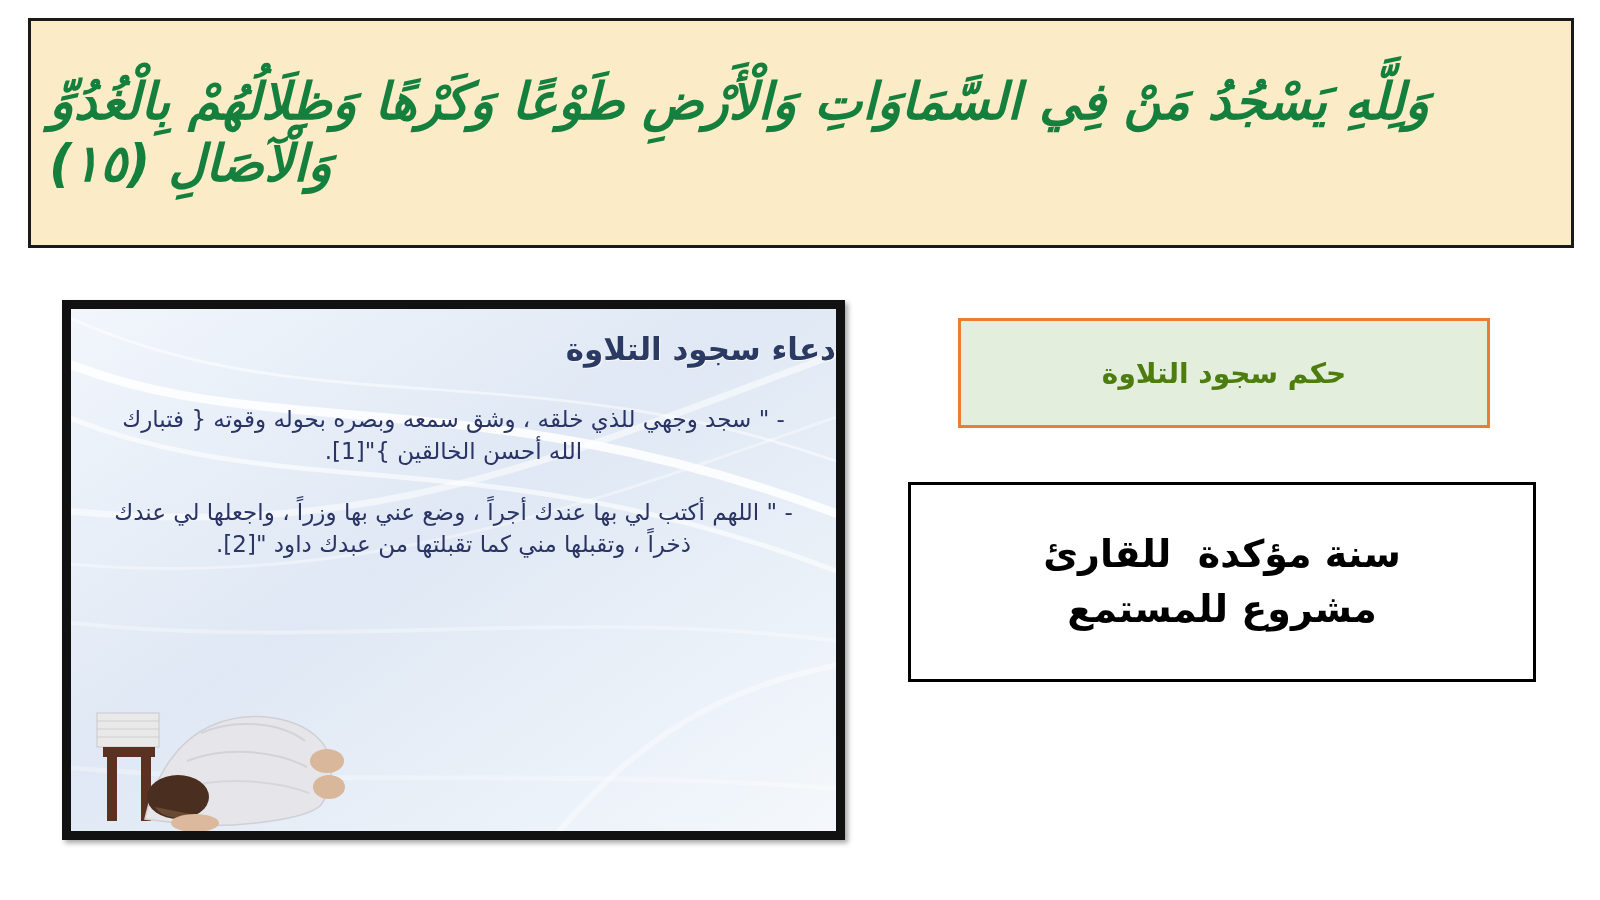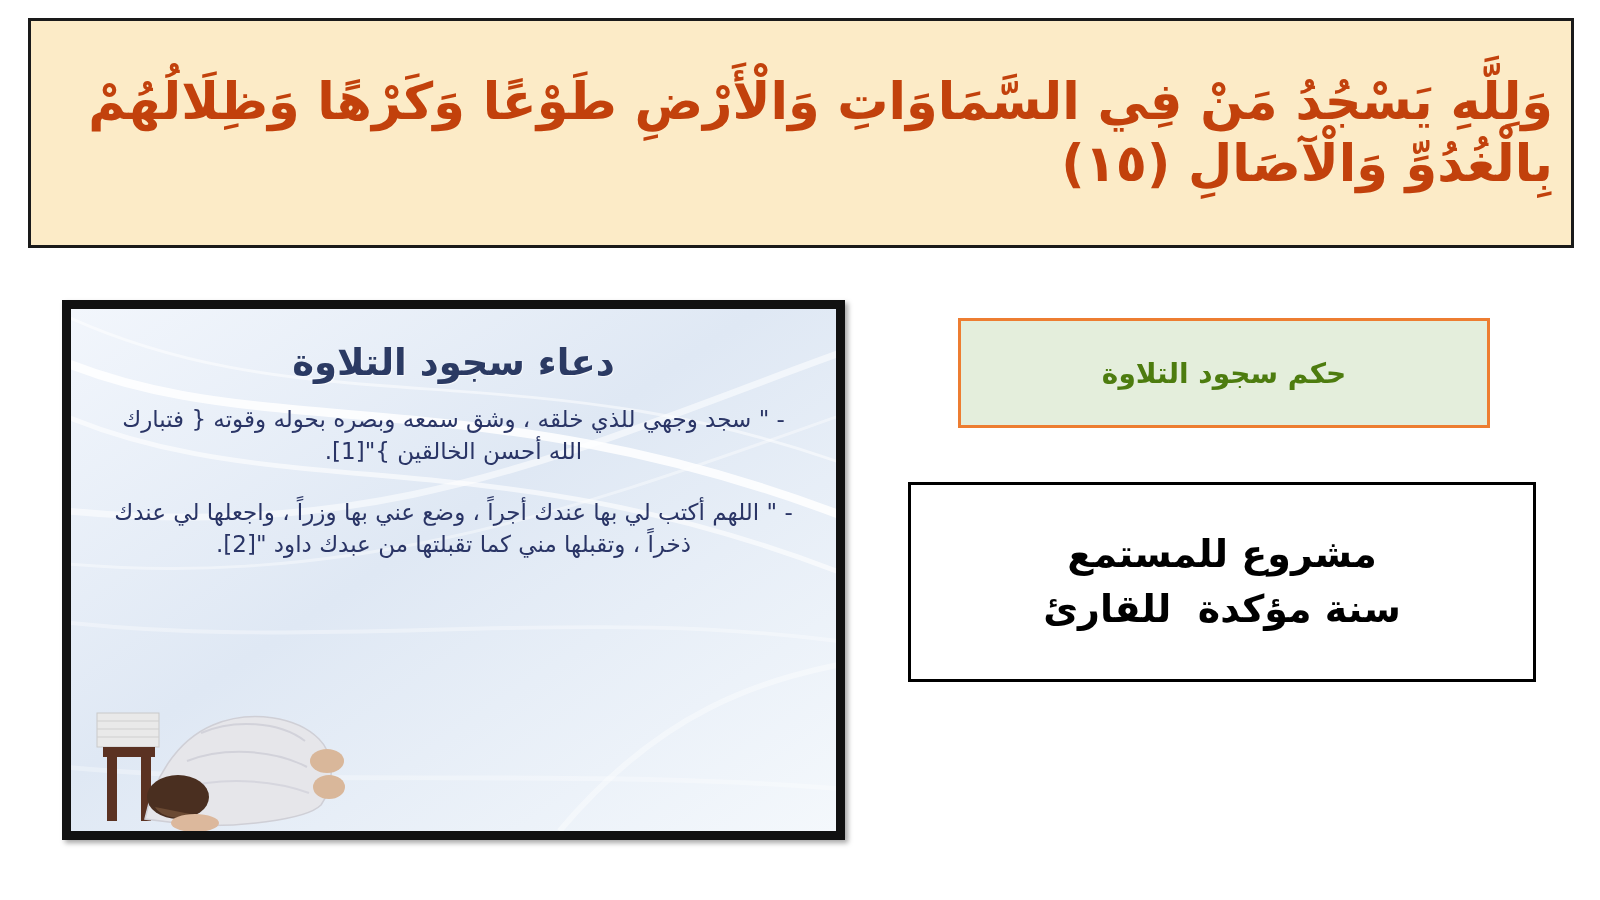--- a/index.html
+++ b/index.html
@@ -30,25 +30,26 @@
     display: flex;
     align-items: center;
     justify-content: center;
     padding: 6px 18px;
   }
   .verse-text {
     font-family: "DejaVu Sans", "Liberation Sans", sans-serif;
     font-weight: bold;
     font-size: 51px;
     line-height: 1.22;
-    color: #c2410c;
-    text-align: right;
+    color: #15803d;
+    text-align: left;
     direction: rtl;
     width: 100%;
     letter-spacing: 0px;
+    font-style: italic;
   }
 
   
   .dua-card {
     position: absolute;
     left: 62px;
     top: 300px;
     width: 783px;
     height: 540px;
     box-sizing: border-box;
@@ -67,27 +68,27 @@
   }
   .swoosh-svg {
     position: absolute;
     left: 0; top: 0;
     width: 100%;
     height: 100%;
   }
 
   .dua-title {
     position: absolute;
-    top: 32px;
+    top: 22px;
     left: 0;
     width: 100%;
-    text-align: center;
-    font-family: "DejaVu Sans", "Liberation Sans", sans-serif;
-    font-weight: bold;
-    font-size: 37px;
+    text-align: right;
+    font-family: "DejaVu Sans", "Liberation Sans", sans-serif;
+    font-weight: bold;
+    font-size: 31px;
     color: #2b3a63;
     direction: rtl;
     text-shadow: 1px 1px 1px rgba(255,255,255,0.7);
   }
 
   .dua-body {
     position: absolute;
     top: 95px;
     right: 34px;
     left: 34px;
@@ -248,15 +249,15 @@
     </svg>
 
   </div>
 </div>
 
 <div class="ruling-title-box">
   <div class="ruling-title-text">حكم سجود التلاوة</div>
 </div>
 
 <div class="ruling-detail-box">
+  <div class="ruling-line">سنة مؤكدة  للقارئ</div>
   <div class="ruling-line">مشروع للمستمع</div>
-  <div class="ruling-line">سنة مؤكدة  للقارئ</div>
 </div>
 
 </body></html>

